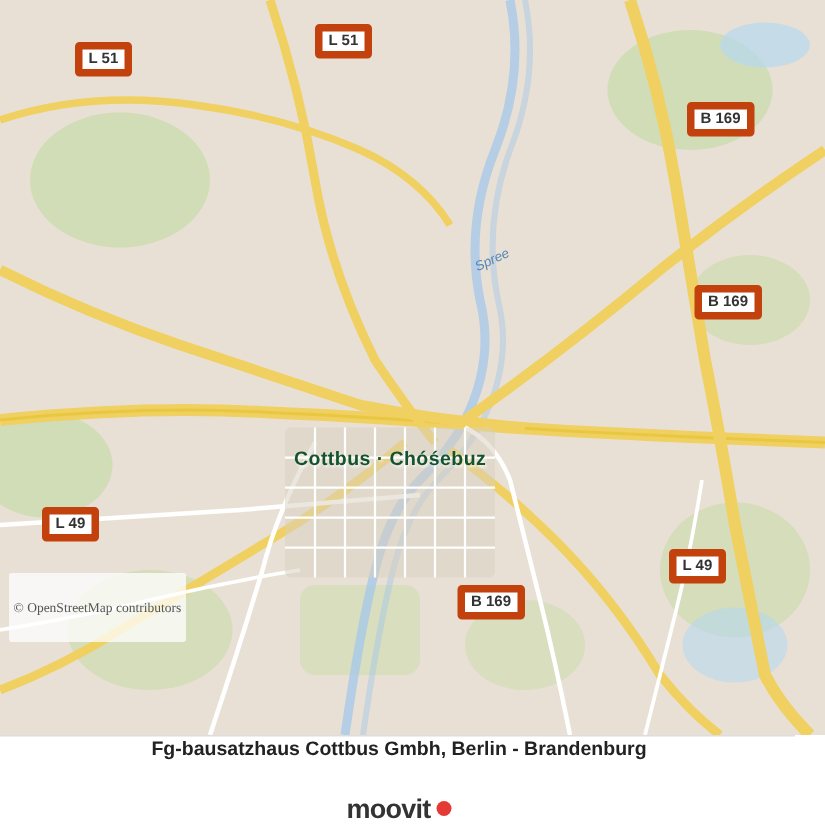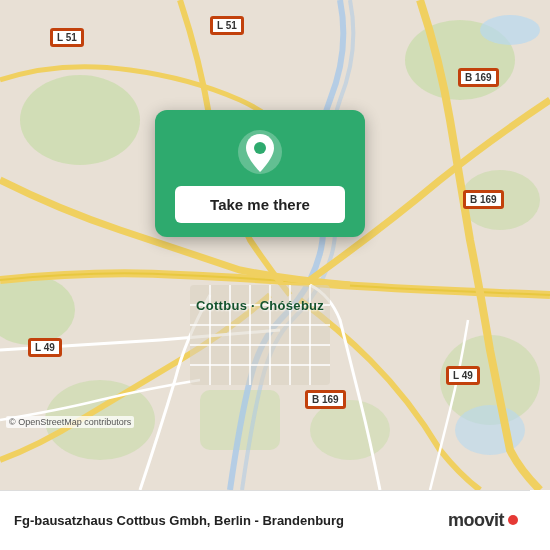--- a/index.html
+++ b/index.html
@@ -64,20 +64,21 @@
     
     #footer {
       width: 530px;
       height: 60px;
       background: white;
       border-top: 1px solid #ddd;
       display: flex;
       align-items: center;
       justify-content: space-between;
       padding: 0 12px 0 14px;
+      flex-direction: column;
     }
 
     #footer-left {
       display: flex;
       flex-direction: column;
       flex: 1;
     }
 
     #footer-title {
       font-size: 13px;
@@ -108,29 +109,30 @@
       margin-bottom: 2px;
     }
 
     #osm-credit {
       position: absolute;
       bottom: 62px;
       left: 6px;
       font-size: 9px;
       color: #555;
       background: rgba(255,255,255,0.75);
-      padding: 1px 3px;
+      padding: 18px 3px;
       border-radius: 2px;
+      font-family: Liberation Serif, serif;
     }
 
     
     .road-label {
       position: absolute;
       background: #fff;
-      border: 3px solid #c2410c;
+      border: 5px solid #c2410c;
       border-radius: 3px;
       font-size: 10px;
       font-weight: 600;
       color: #333;
       padding: 1px 4px;
     }
 
     .city-label {
       position: absolute;
       font-size: 13px;
@@ -216,30 +218,20 @@
   <div class="road-label" style="top:390px; left:305px;">B 169</div>
   <div class="road-label" style="top:338px; left:28px;">L 49</div>
   <div class="road-label" style="top:366px; left:446px;">L 49</div>
 
   <div class="river-label" style="top:168px; left:316px; transform:rotate(-25deg);">Spree</div>
 
   <div class="city-label" style="top:298px; left:196px;">Cottbus · Chóśebuz</div>
 
   <div id="osm-credit">© OpenStreetMap contributors</div>
 
-  <div id="card-overlay">
-
-    <svg id="pin-icon" viewBox="0 0 48 48" xmlns="http://www.w3.org/2000/svg">
-      <circle cx="24" cy="24" r="22" fill="white" opacity="0.25"></circle>
-      <path d="M24 6 C16 6 10 12 10 20 C10 30 24 44 24 44 C24 44 38 30 38 20 C38 12 32 6 24 6 Z" fill="white"></path>
-      <circle cx="24" cy="20" r="6" fill="#2eaa6e"></circle>
-    </svg>
-
-    <button id="take-me-there-btn">Take me there</button>
-  </div>
 </div>
 
 <div id="footer">
   <div id="footer-left">
     <span id="footer-title">Fg-bausatzhaus Cottbus Gmbh, Berlin - Brandenburg</span>
   </div>
 
   <div id="moovit-logo">
     <span id="moovit-text">moovit</span>
     <div id="moovit-dot"></div>

